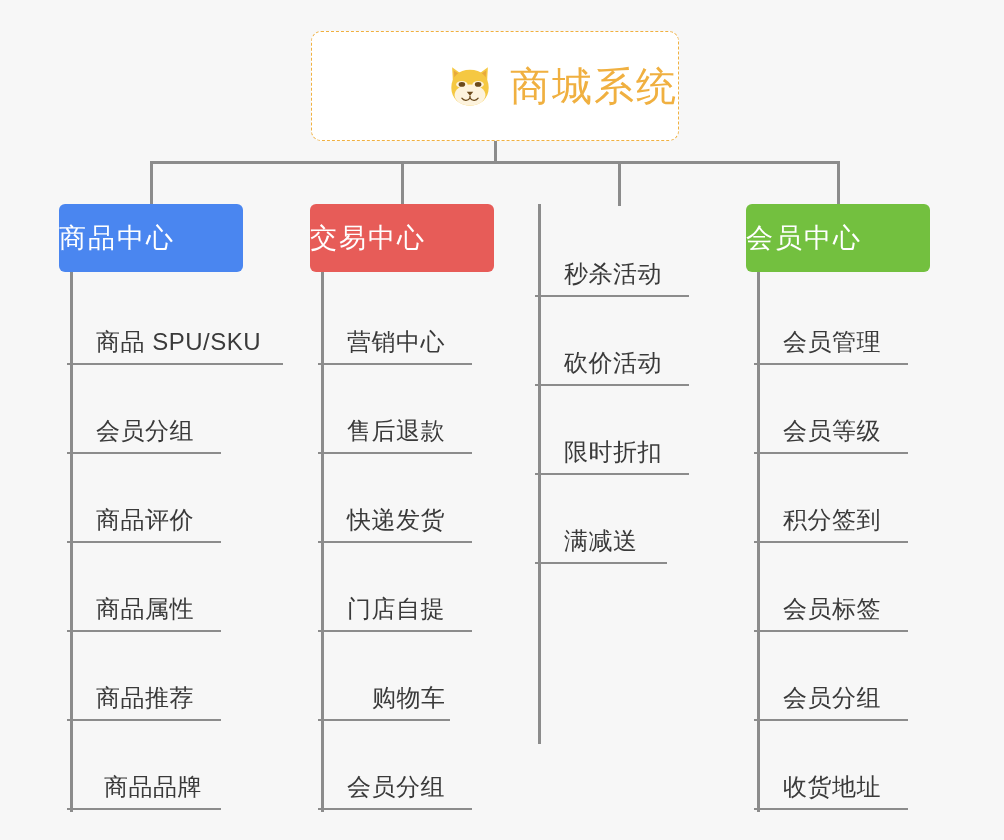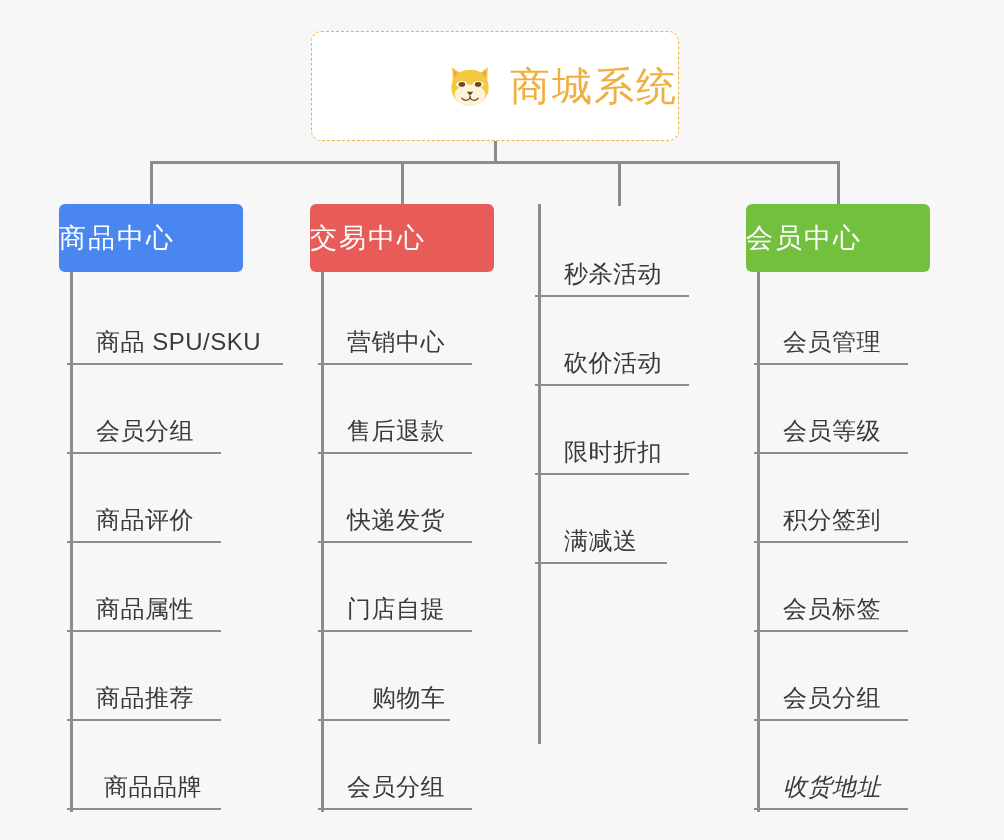--- a/index.html
+++ b/index.html
@@ -224,19 +224,19 @@
       </div>
       <div class="leaf" style="width:154px;">
         <span class="leaf-label">积分签到</span>
       </div>
       <div class="leaf" style="width:154px;">
         <span class="leaf-label">会员标签</span>
       </div>
       <div class="leaf" style="width:154px;">
         <span class="leaf-label">会员分组</span>
       </div>
-      <div class="leaf" style="width:154px;font-style:italic;">
+      <div class="leaf" style="width:154px;">
         <span class="leaf-label">收货地址</span>
       </div>
     </div>
   </div>
 
 </div>
 
 </body></html>

